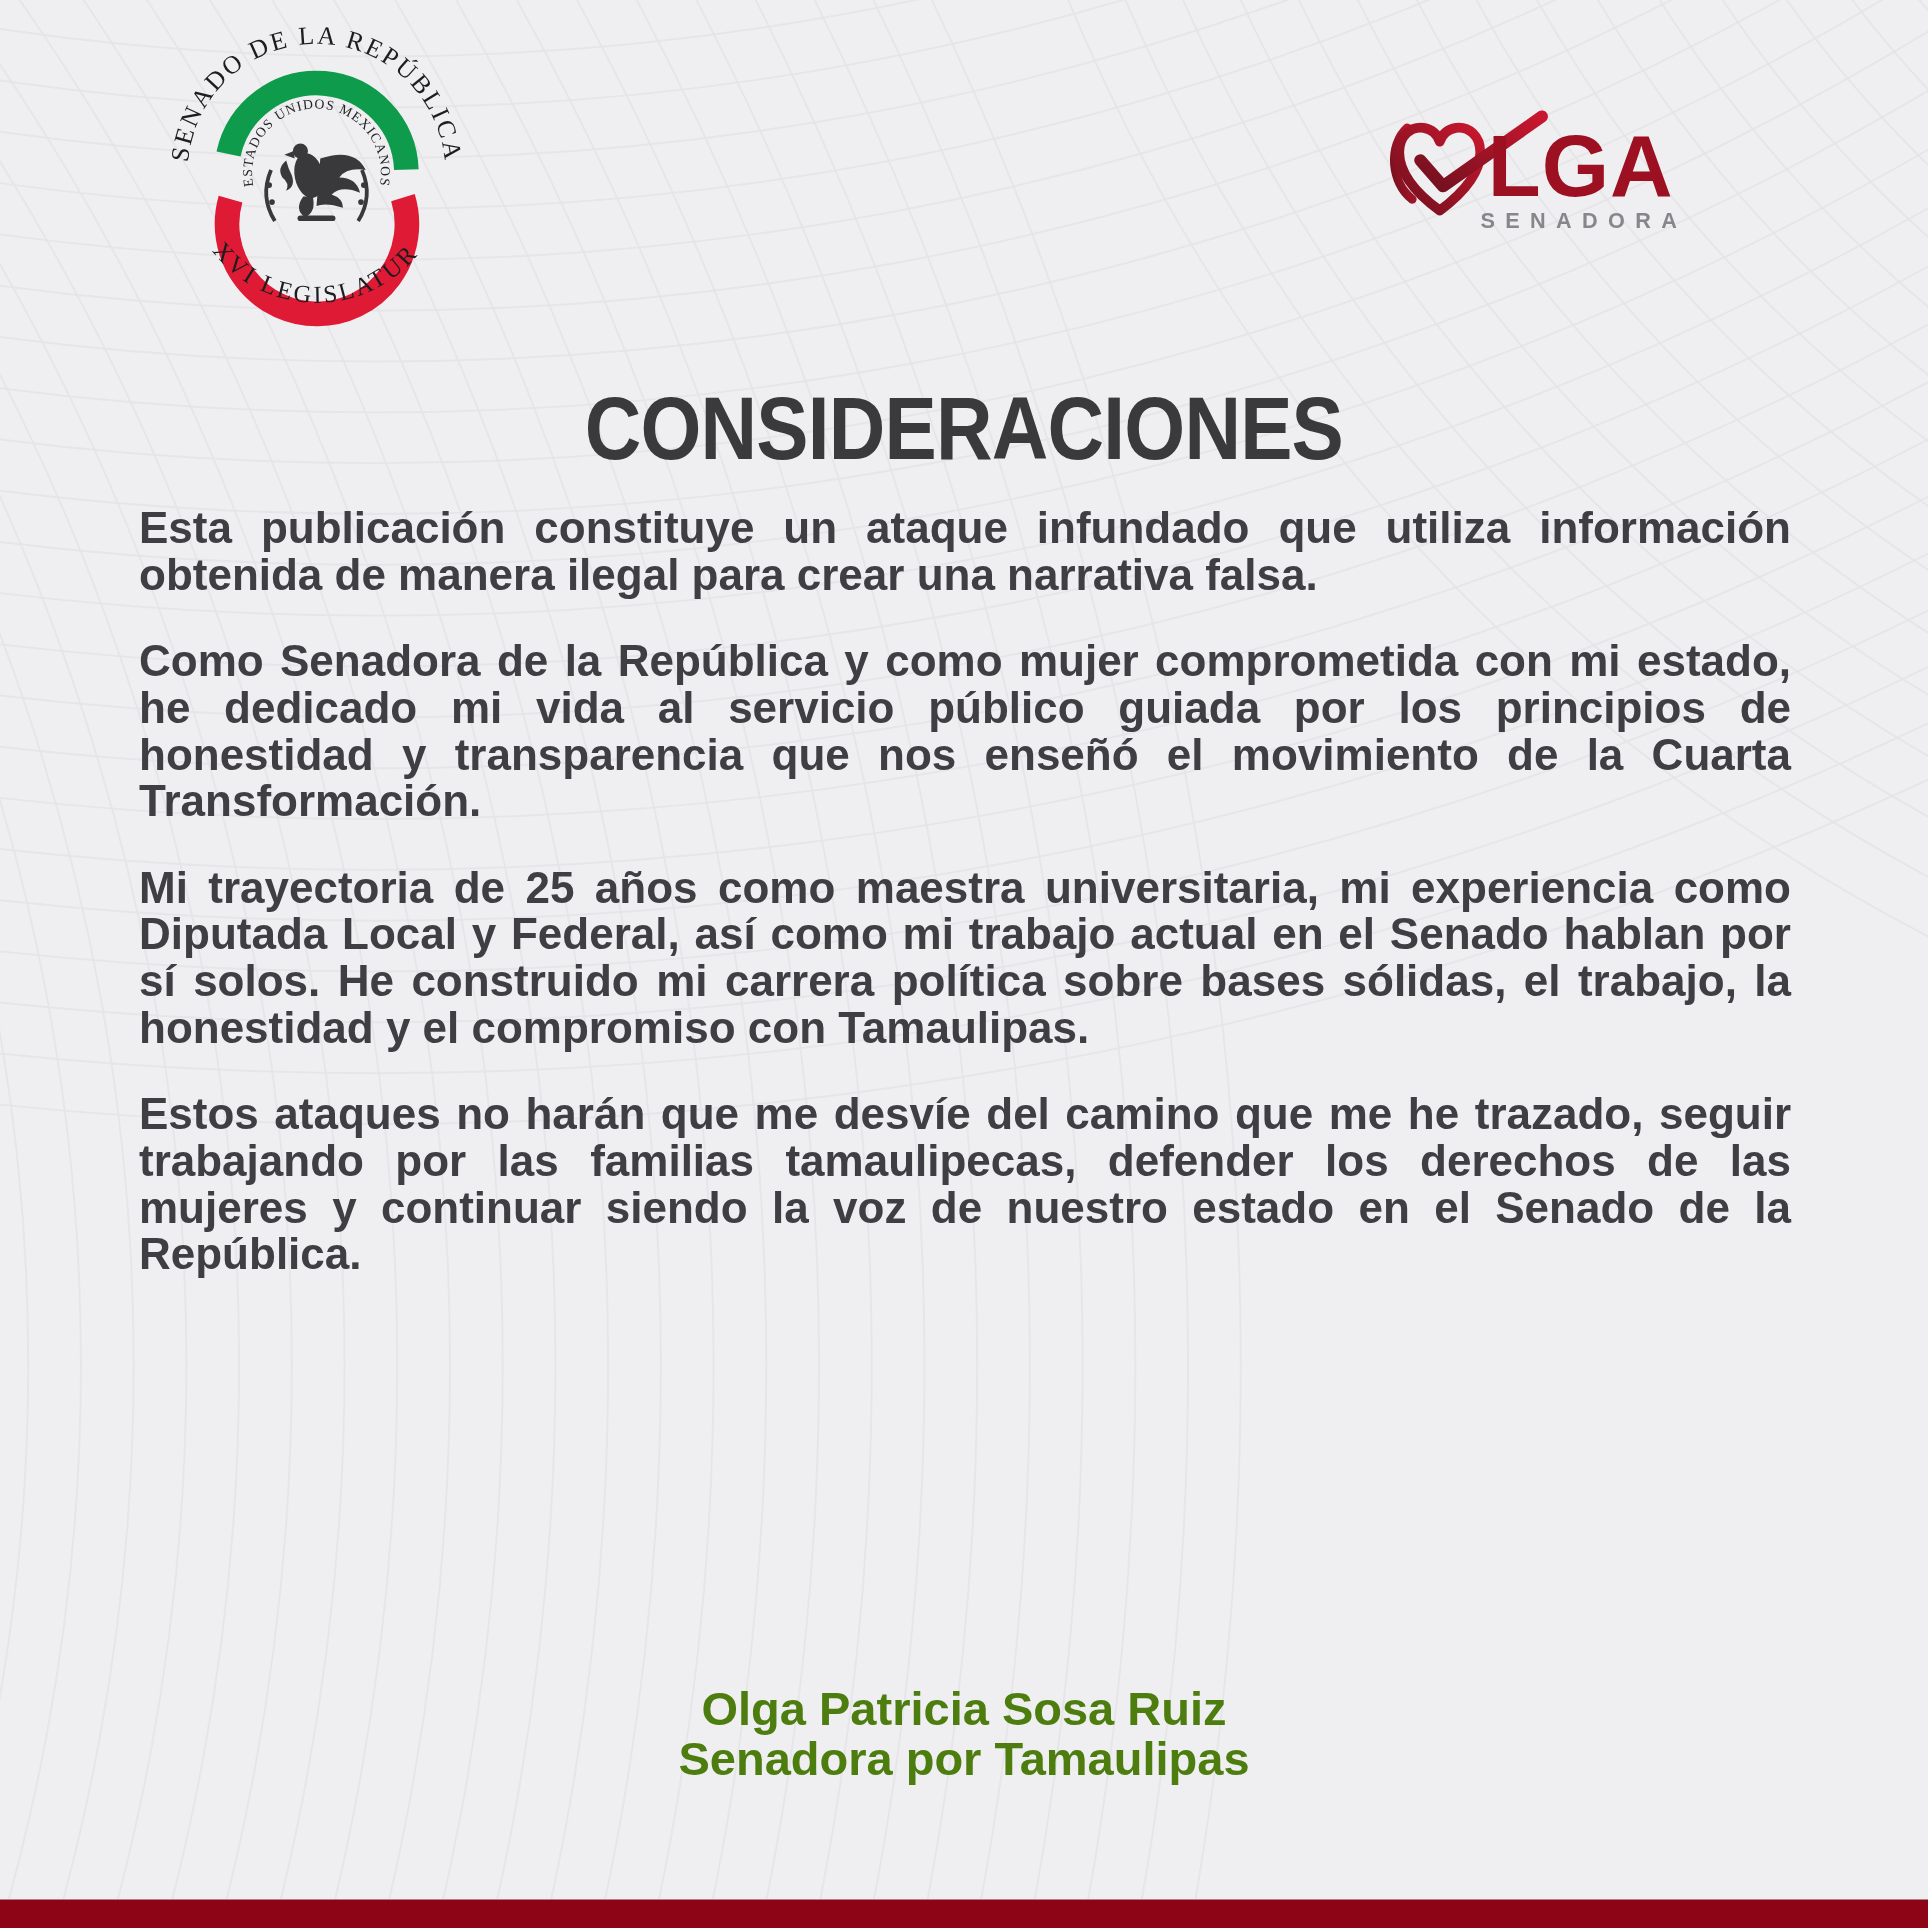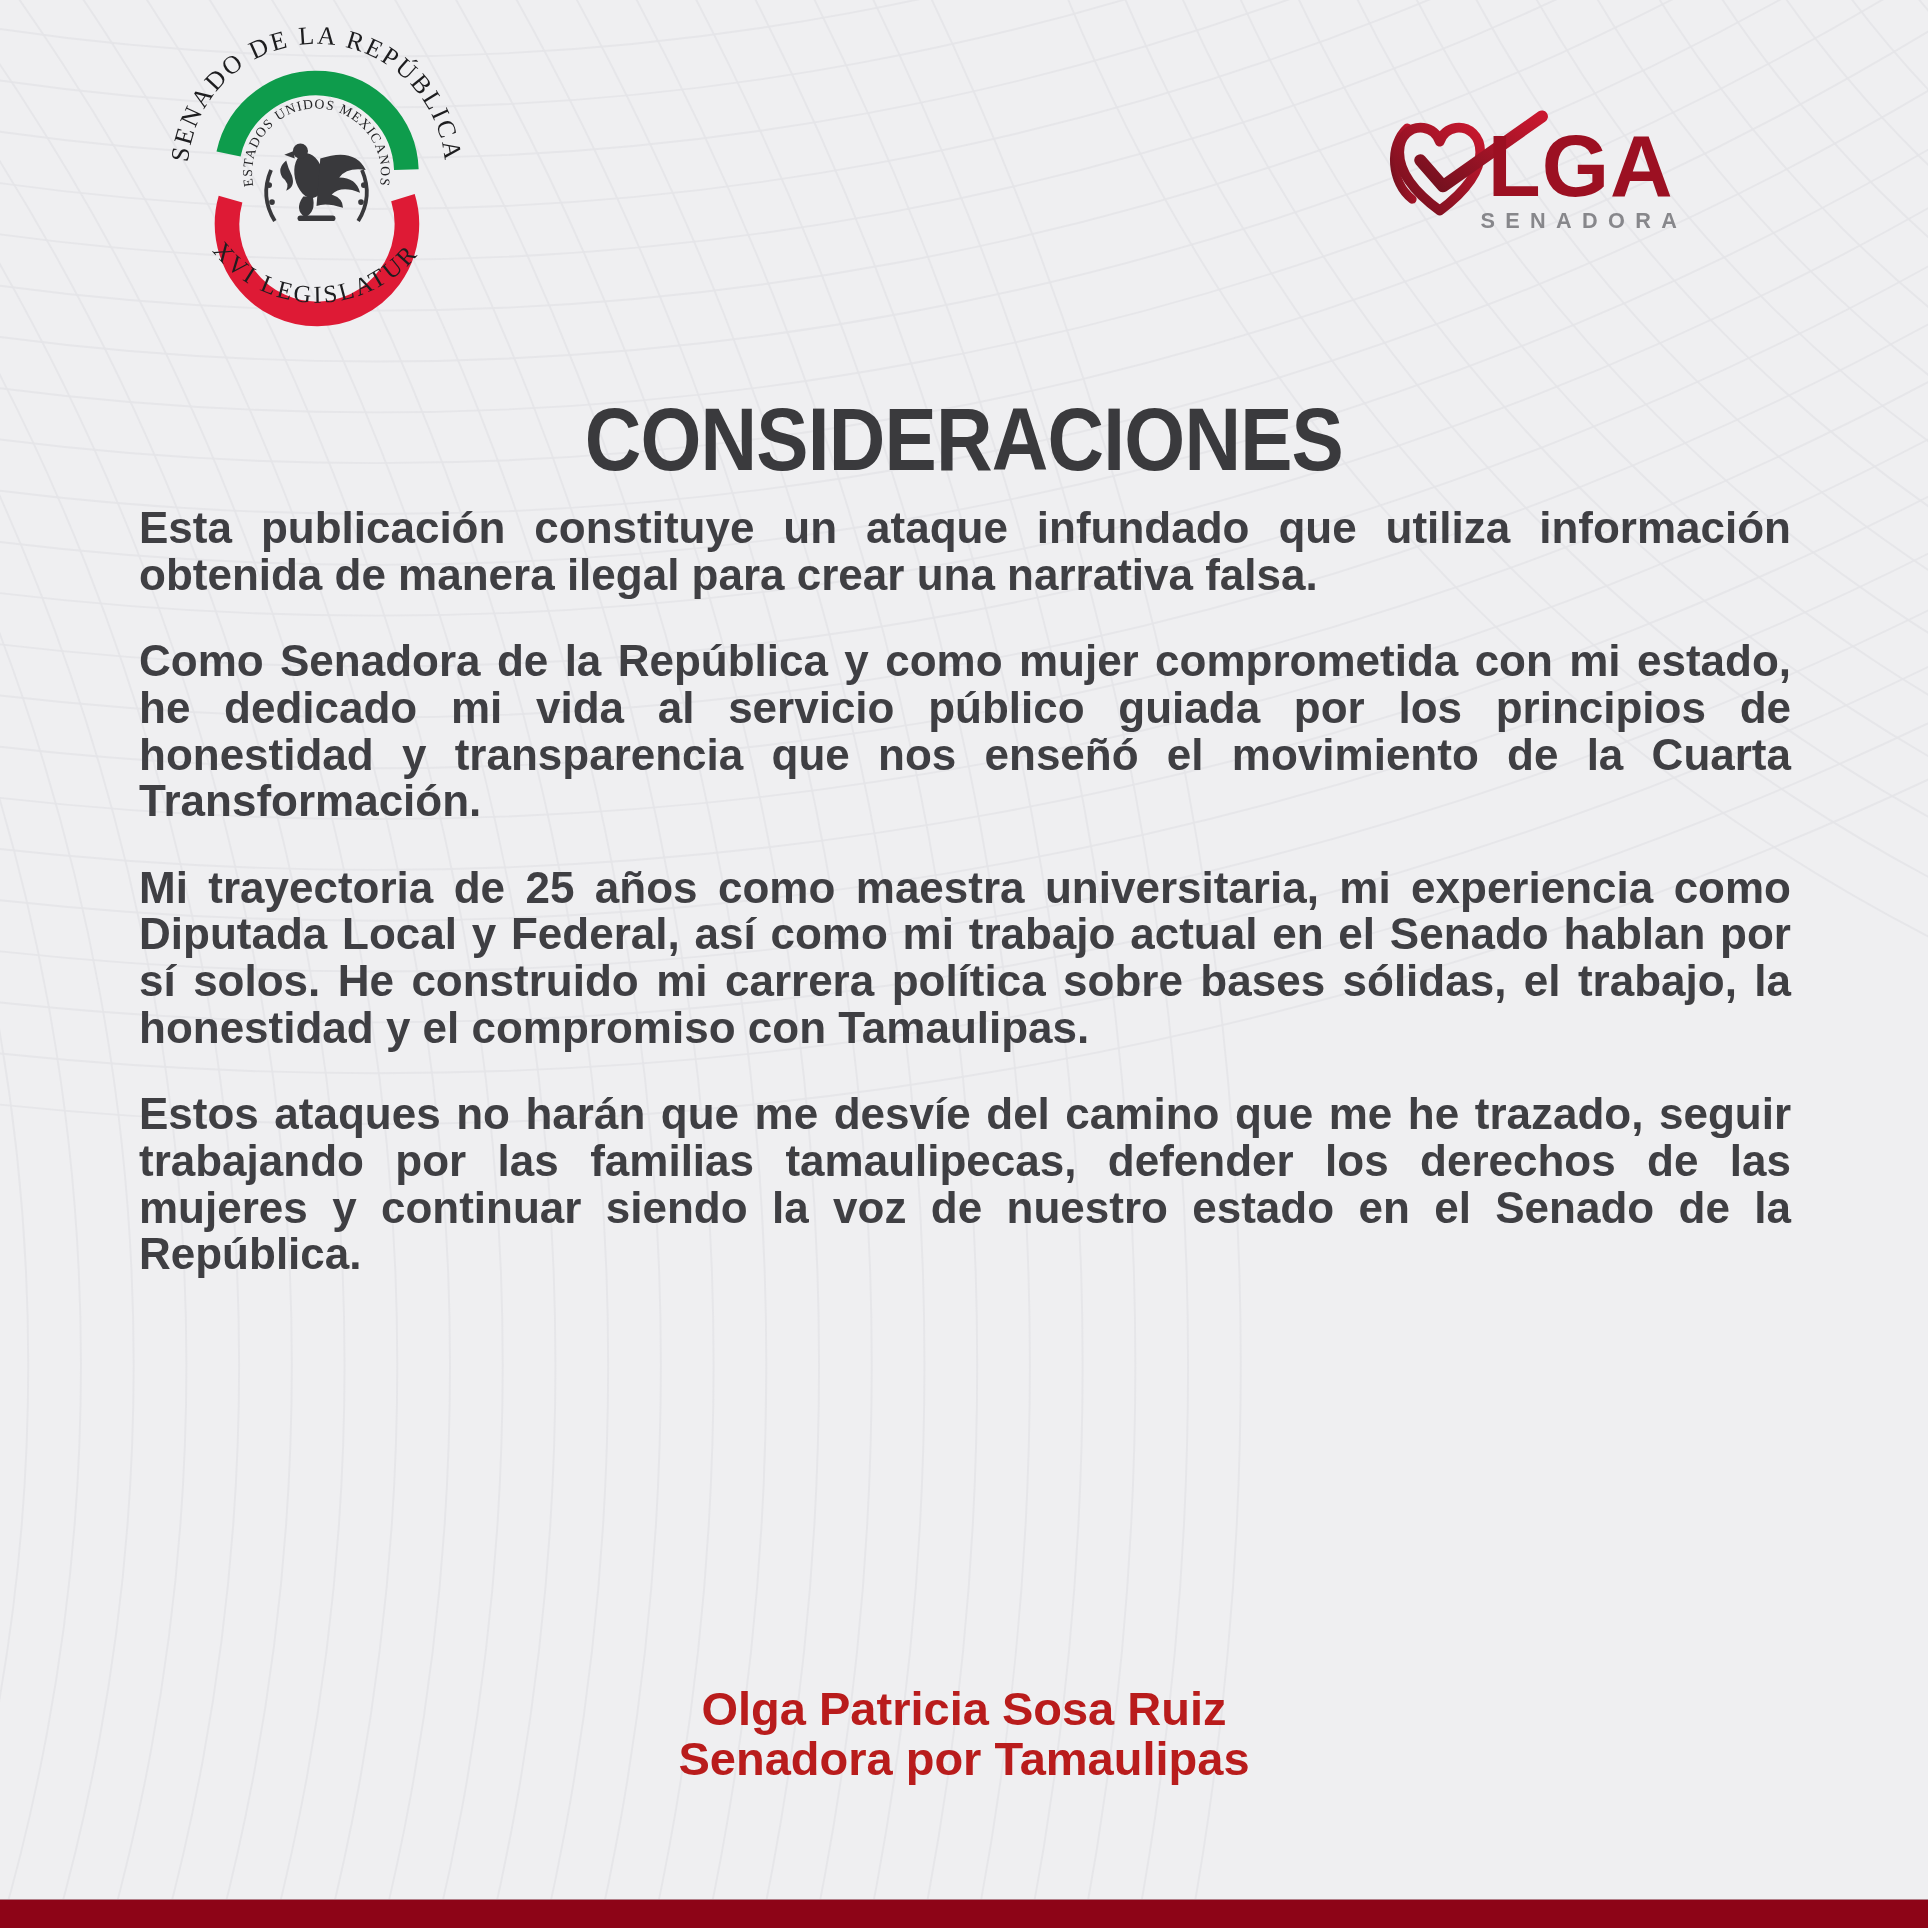--- a/index.html
+++ b/index.html
@@ -7,34 +7,34 @@
     position:relative;
     width:1928px;height:1928px;
     background:#EFEFF1;
     overflow:hidden;
     font-family:"Liberation Sans", sans-serif;
   }
   #bg-pattern{position:absolute;left:0;top:0;width:1928px;height:1928px;}
   .seal{position:absolute;left:165px;top:26px;width:303px;height:303px;}
   .olga{position:absolute;left:1386px;top:94px;width:311px;height:151px;}
   .page-title{
-    position:absolute;left:0;right:0;top:388px;margin:0;
+    position:absolute;left:0;right:0;top:377px;margin:0;
     text-align:center;color:#3A3A3D;
     font-size:89px;font-weight:900;letter-spacing:-0.9px;
   }
   .page-title span{display:inline-block;transform:scaleX(.88);transform-origin:center;}
   .content{
     position:absolute;left:139px;right:137px;top:505px;
     color:#3F3F43;font-size:44px;line-height:1.06;
   }
   .content p{margin:0 0 40px 0;text-align:justify;font-weight:bold;}
   .content p.centered{text-align:center;}
   .signature{
     position:absolute;left:0;right:0;top:1684px;
-    text-align:center;color:#b91c1c;
+    text-align:center;color:#4d7c0f;
     font-size:47px;line-height:1.06;font-weight:700;
   }
   .footer-bar{
     position:absolute;left:0;right:0;bottom:0;height:28px;
     background:#8D0417;
     border-top:1.9px solid #B2808A;
   }
   .seal text{font-family:"Liberation Serif", serif;}
   .olga text.lga{font-family:"Liberation Sans", sans-serif;font-weight:700;}
   .olga text.sub{font-family:"Liberation Sans", sans-serif;font-weight:700;}

